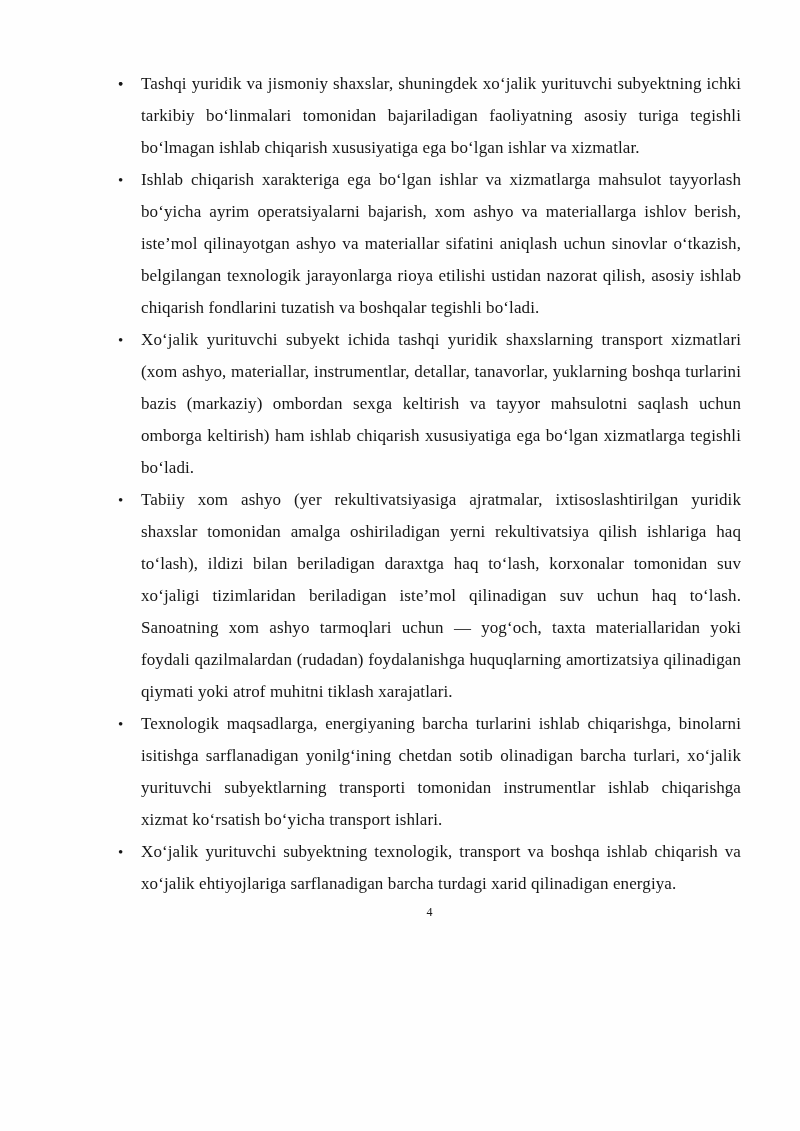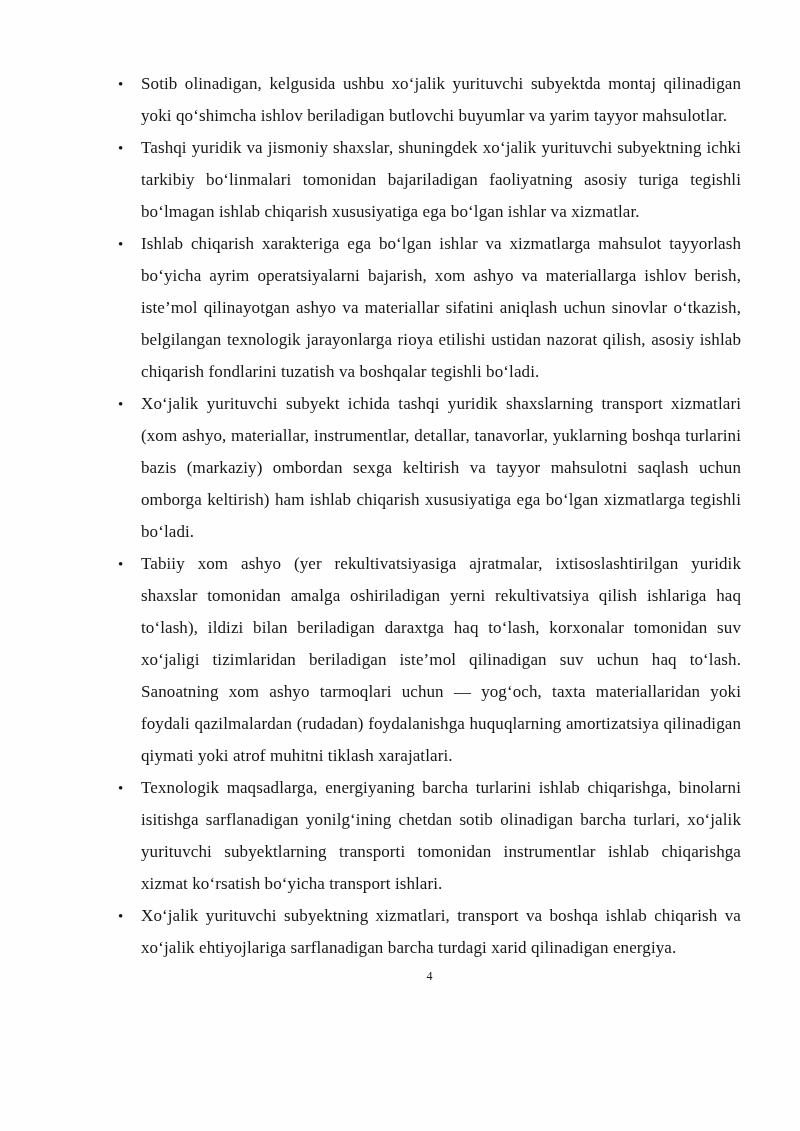--- a/index.html
+++ b/index.html
@@ -49,21 +49,20 @@
     color: #161616;
   }
 </style>
 </head>
 <body>
 
 <div class="page">
   <ul class="bullet-list">
     <li>
       <span class="marker">•</span>
-      <span>Sotib olinadigan, kelgusida ushbu xo‘jalik yurituvchi subyektda montaj qilinadigan yoki qo‘shimcha ishlov beriladigan butlovchi buyumlar va yarim tayyor mahsulotlar.</span>
     </li>
     <li>
       <span class="marker">•</span>
       <span>Tashqi yuridik va jismoniy shaxslar, shuningdek xo‘jalik yurituvchi subyektning ichki tarkibiy bo‘linmalari tomonidan bajariladigan faoliyatning asosiy turiga tegishli bo‘lmagan ishlab chiqarish xususiyatiga ega bo‘lgan ishlar va xizmatlar.</span>
     </li>
     <li>
       <span class="marker">•</span>
       <span>Ishlab chiqarish xarakteriga ega bo‘lgan ishlar va xizmatlarga mahsulot tayyorlash bo‘yicha ayrim operatsiyalarni bajarish, xom ashyo va materiallarga ishlov berish, iste’mol qilinayotgan ashyo va materiallar sifatini aniqlash uchun sinovlar o‘tkazish, belgilangan texnologik jarayonlarga rioya etilishi ustidan nazorat qilish, asosiy ishlab chiqarish fondlarini tuzatish va boshqalar tegishli bo‘ladi.</span>
     </li>
     <li>
@@ -73,17 +72,17 @@
     <li>
       <span class="marker">•</span>
       <span>Tabiiy xom ashyo (yer rekultivatsiyasiga ajratmalar, ixtisoslashtirilgan yuridik shaxslar tomonidan amalga oshiriladigan yerni rekultivatsiya qilish ishlariga haq to‘lash), ildizi bilan beriladigan daraxtga haq to‘lash, korxonalar tomonidan suv xo‘jaligi tizimlaridan beriladigan iste’mol qilinadigan suv uchun haq to‘lash. Sanoatning xom ashyo tarmoqlari uchun — yog‘och, taxta materiallaridan yoki foydali qazilmalardan (rudadan) foydalanishga huquqlarning amortizatsiya qilinadigan qiymati yoki atrof muhitni tiklash xarajatlari.</span>
     </li>
     <li>
       <span class="marker">•</span>
       <span>Texnologik maqsadlarga, energiyaning barcha turlarini ishlab chiqarishga, binolarni isitishga sarflanadigan yonilg‘ining chetdan sotib olinadigan barcha turlari, xo‘jalik yurituvchi subyektlarning transporti tomonidan instrumentlar ishlab chiqarishga xizmat ko‘rsatish bo‘yicha transport ishlari.</span>
     </li>
     <li>
       <span class="marker">•</span>
-      <span>Xo‘jalik yurituvchi subyektning xizmatlari, transport va boshqa ishlab chiqarish va xo‘jalik ehtiyojlariga sarflanadigan barcha turdagi xarid qilinadigan energiya.</span>
+      <span>Xo‘jalik yurituvchi subyektning texnologik, transport va boshqa ishlab chiqarish va xo‘jalik ehtiyojlariga sarflanadigan barcha turdagi xarid qilinadigan energiya.</span>
     </li>
   </ul>
   <div class="footer">4</div>
 </div>
 
 </body></html>

